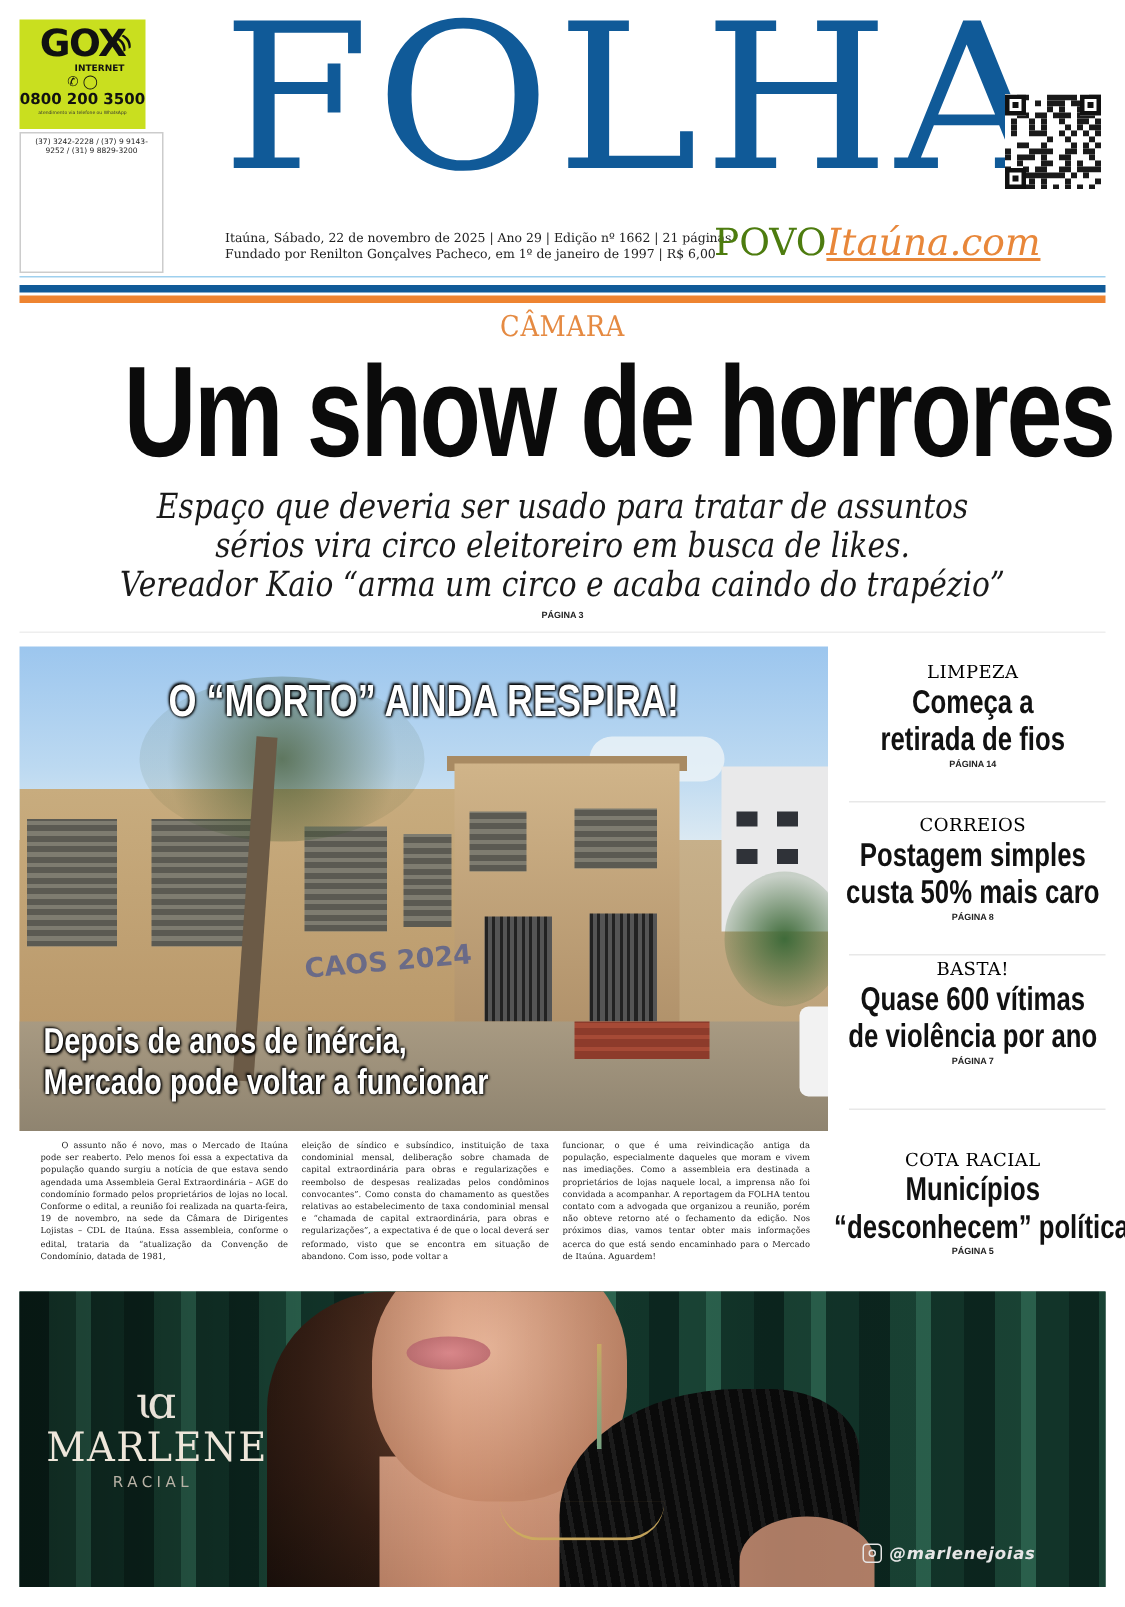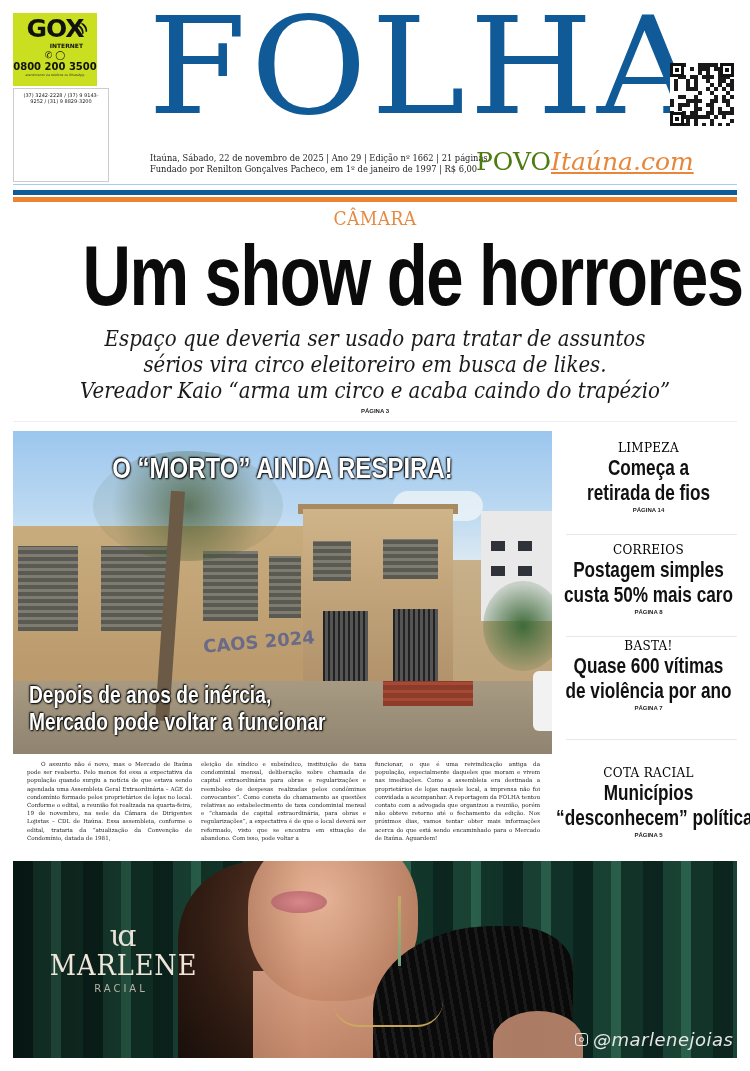--- a/index.html
+++ b/index.html
@@ -158,29 +158,29 @@
   .marlene-shade { position: absolute; inset: 0; background: linear-gradient(90deg, rgba(0,0,0,.45), rgba(0,0,0,0) 40%, rgba(0,0,0,.15) 70%, rgba(0,0,0,.1)); }
   .woman-hair { position: absolute; left: 165px; top: 0; width: 200px; height: 197px; background: radial-gradient(ellipse at 70% 30%, #6d4430, #3a2116 60%, #1e120c); border-radius: 40% 10% 0 0; }
   .woman-face { position: absolute; left: 235px; top: -30px; width: 170px; height: 170px; background: radial-gradient(ellipse at 45% 40%, #e8b599, #c88b6c 70%); border-radius: 45%; }
   .woman-lips { position: absolute; left: 258px; top: 30px; width: 56px; height: 22px; background: radial-gradient(ellipse, #d9878a, #b96a6c); border-radius: 50%; }
   .woman-neck { position: absolute; left: 240px; top: 110px; width: 170px; height: 100px; background: linear-gradient(180deg, #d9a083, #c18568); }
   .woman-dress { position: absolute; left: 360px; top: 65px; width: 200px; height: 140px; background: repeating-linear-gradient(80deg, #0b0b0b 0 6px, #1d1d1d 6px 9px); border-radius: 60% 30% 0 0; }
   .woman-shoulder { position: absolute; left: 480px; top: 150px; width: 90px; height: 60px; background: #c99075; border-radius: 50% 50% 0 0; }
   .earring { position: absolute; left: 385px; top: 35px; width: 3px; height: 70px; background: linear-gradient(180deg, #d6b56a, #7fae8a); }
   .necklace { position: absolute; left: 320px; top: 140px; width: 110px; height: 26px; border-bottom: 2px solid #d3b062; border-radius: 0 0 60px 60px; }
 
-  .marlene-logo { position: absolute; left: 33px; top: 60px; width: 150px; text-align: center; color: #e8e2d8; }
+  .marlene-logo { position: absolute; left: 14px; top: 60px; width: 150px; text-align: center; color: #e8e2d8; }
   .marlene-mark { font-family: "DejaVu Serif", serif; font-size: 30px; line-height: 30px; letter-spacing: -4px; color: #e8e2d8; }
   .marlene-name { font-family: "DejaVu Serif", serif; font-size: 27px; line-height: 30px; letter-spacing: 1px; color: #eee6da; transform: scaleX(0.95); }
   .marlene-sub { font-family: "DejaVu Sans", sans-serif; font-size: 10px; letter-spacing: 3px; color: #b8b2a6; margin-top: 2px; }
 
   .marlene-insta { position: absolute; left: 562px; top: 168px; display: flex; align-items: center; gap: 5px; color: #e6e6e6; }
   .insta-icon { width: 13px; height: 13px; border: 1.6px solid #e6e6e6; border-radius: 3px; position: relative; }
   .insta-icon::after { content: ""; position: absolute; left: 2.5px; top: 2.5px; width: 5px; height: 5px; border: 1.4px solid #e6e6e6; border-radius: 50%; box-sizing: border-box; }
-  .insta-handle { font-family: "DejaVu Sans", sans-serif; font-style: italic; font-size: 18px; letter-spacing: 0.5px; }
+  .insta-handle { font-family: "DejaVu Sans", sans-serif; font-style: italic; font-size: 11px; letter-spacing: 0.5px; font-weight: bold; }
 </style>
 </head>
 <body>
 
 <div class="ad-gox">
   <div class="gox-logo">
     <span>GOX</span>
     <span class="gox-waves">)))</span>
   </div>
   <div class="gox-internet">INTERNET</div>

